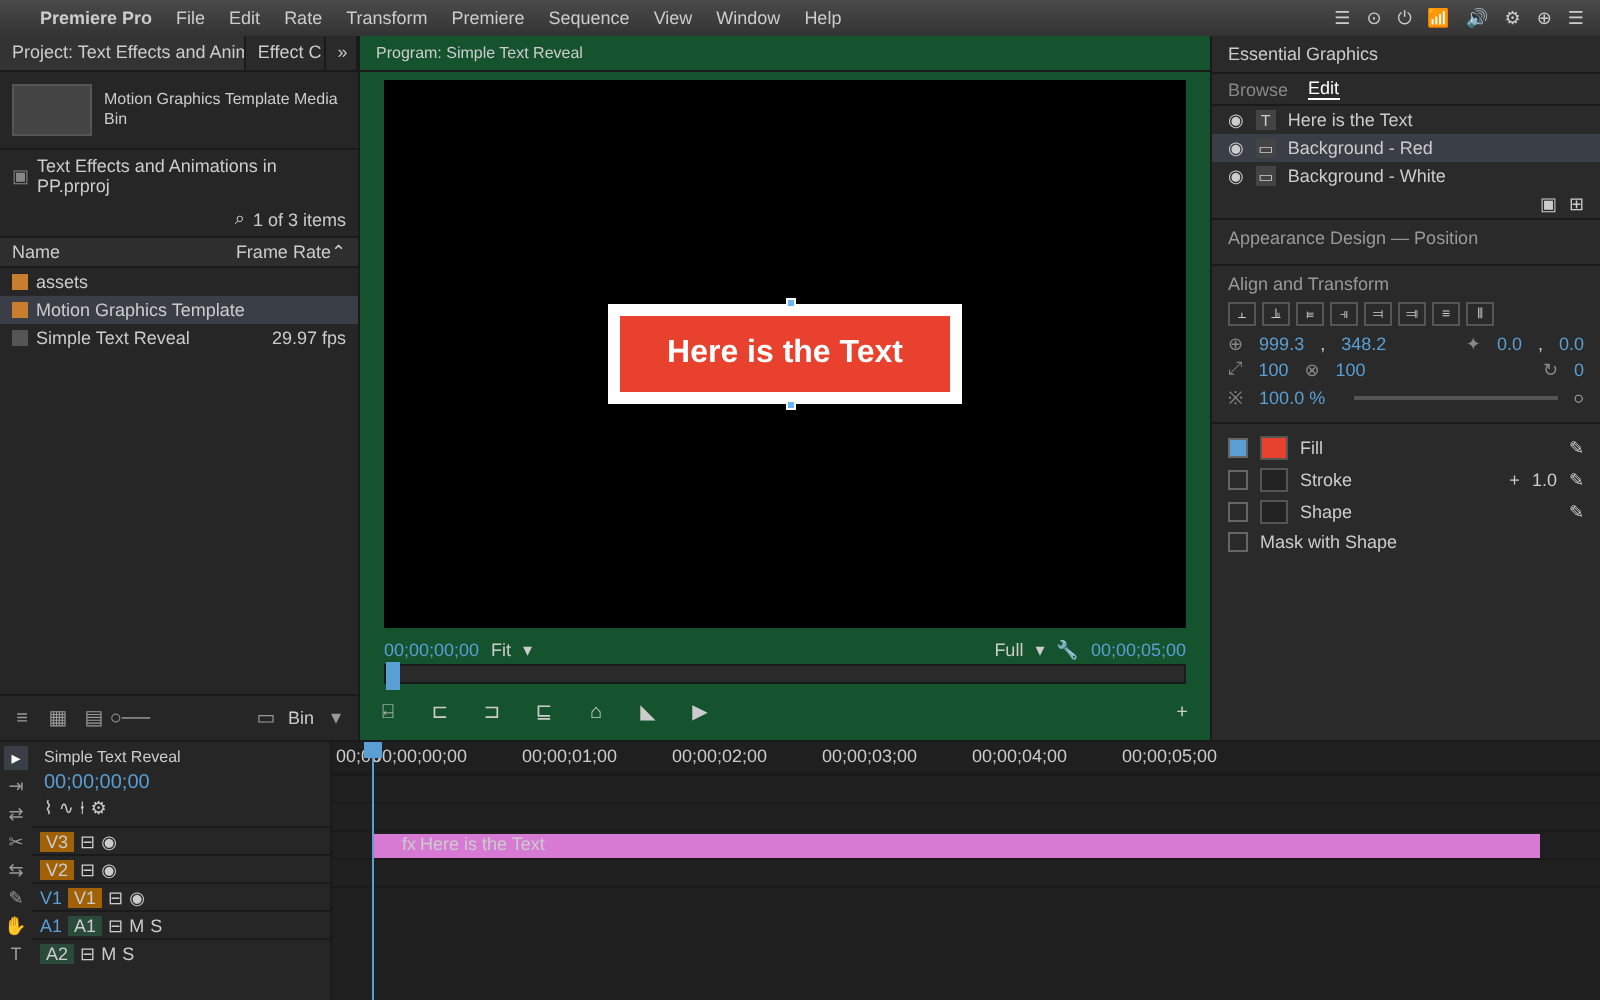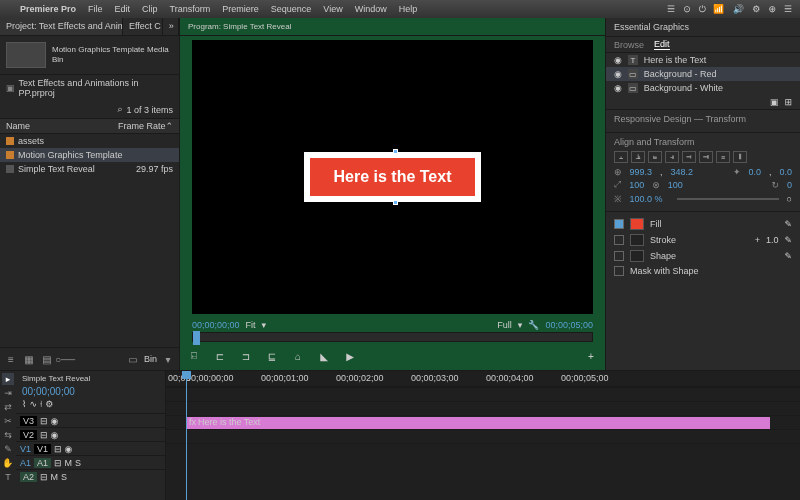--- a/index.html
+++ b/index.html
@@ -67,40 +67,40 @@
 .cb.on{background:#5a9fd4}
 .bottom{height:130px;background:#232323;display:flex;border-top:1px solid #1a1a1a}
 .tools{width:16px;background:#262626;display:flex;flex-direction:column;gap:2px;padding:2px}
 .tools .tl{width:12px;height:12px;display:flex;align-items:center;justify-content:center;font-size:9px;color:#999}
 .tl.active{background:#3a3f47;color:#fff}
 .trackhead{width:150px;background:#262626;border-right:1px solid #1a1a1a}
 .th-top{padding:3px 6px;font-size:8px}
 .th-tc{color:#5a9fd4;font-size:10px;padding:0 6px 2px}
 .th-icons{display:flex;gap:3px;padding:0 6px 3px;font-size:8px;color:#888}
 .track{display:flex;align-items:center;height:14px;padding:0 4px;gap:3px;border-top:1px solid #1a1a1a;font-size:7px}
-.track .lbl{background:#000000;padding:0 3px}
+.track .lbl{background:#a16207;padding:0 3px}
 .track .lbl.a{background:#2a4a3a}
 .timeline{flex:1;background:#1f1f1f;position:relative}
 .tl-ruler{height:16px;border-bottom:1px solid #1a1a1a;display:flex;font-size:7px;color:#888;position:relative}
 .tl-ruler span{position:absolute;top:2px}
 .tl-tracks{position:relative}
 .tl-track{height:14px;border-top:1px solid #1a1a1a;position:relative}
-.clip{position:absolute;height:12px;top:1px;left:20px;right:30px;background:#d77ad4;font-size:7px;padding:0 3px;color:#222;overflow:hidden}
+.clip{position:absolute;height:12px;top:1px;left:20px;right:30px;background:#d77ad4;font-size:7px;padding:0 15px;color:#222;overflow:hidden}
 .tl-playhead{position:absolute;left:20px;top:0;bottom:0;width:1px;background:#5a9fd4}
 .tl-playhead::before{content:"";position:absolute;top:0;left:-4px;width:9px;height:8px;background:#5a9fd4}
 </style>
 </head>
 <body>
 
 <div class="menubar">
   <span class="apple"></span>
   <span class="app">Premiere Pro</span>
   <span>File</span>
   <span>Edit</span>
-  <span>Clip</span>
+  <span>Rate</span>
   <span>Transform</span>
   <span>Premiere</span>
   <span>Sequence</span>
   <span>View</span>
   <span>Window</span>
   <span>Help</span>
   <span class="spacer"></span>
   <span class="sysicons">
     <span>☰</span>
     <span>⊙</span>
@@ -219,21 +219,21 @@
     <div class="layer">
       <span class="eye">◉</span>
       <span class="t-icon">▭</span>
       <span>Background - White</span>
     </div>
     <div style="display:flex;justify-content:flex-end;padding:2px 8px;gap:6px">
       <span>▣</span>
       <span>⊞</span>
     </div>
     <div class="section">
-      <div class="section-h">Responsive Design — Transform</div>
+      <div class="section-h">Appearance Design — Position</div>
     </div>
     <div class="section">
       <div class="section-h">Align and Transform</div>
       <div class="align-icons">
         <span class="ai">⫠</span>
         <span class="ai">⫡</span>
         <span class="ai">⫢</span>
         <span class="ai">⫣</span>
         <span class="ai">⫤</span>
         <span class="ai">⫥</span>

